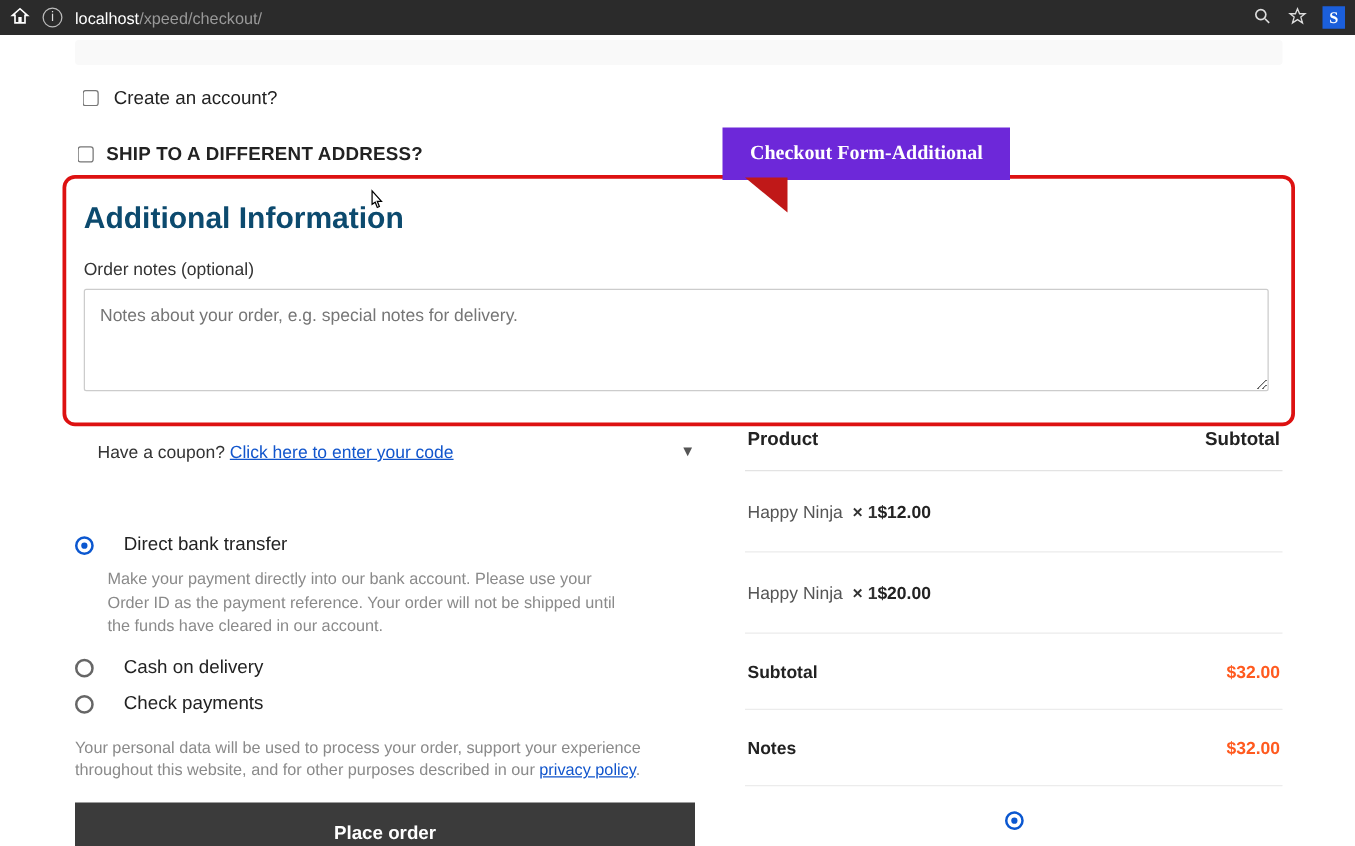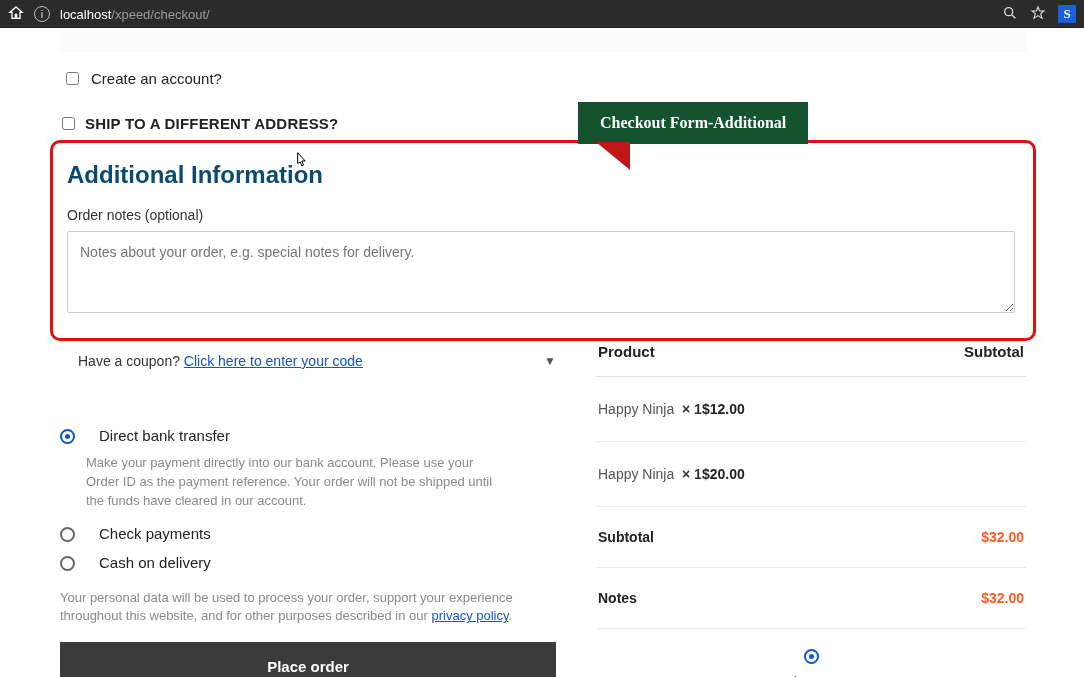--- a/index.html
+++ b/index.html
@@ -17,21 +17,21 @@
   .strip { height:20px; background:#f9f9f9; border-radius:3px; margin-top:4px;}
   .chk-line { display:flex; align-items:center; gap:12px; font-size:15px; color:#222; margin:18px 0 28px 6px;}
   .chk-line input { width:13px;height:13px; }
   .ship-line { display:flex; align-items:center; gap:10px; font-size:15px; font-weight:600; color:#222; margin:0 0 8px 2px; letter-spacing:.2px;}
   .ship-line input{width:13px;height:13px;}
   
   .hl { border:3px solid #d11; border-radius:10px; padding:18px 18px 22px 14px; margin:6px -10px 0 -10px; position:relative;}
   .hl h2 { font-size:24px; font-weight:700; color:#0c4a6e; margin-bottom:18px;}
   .hl label { display:block; font-size:14px; color:#333; margin-bottom:8px;}
   .hl textarea { width:100%; height:82px; border:1px solid #ccc; border-radius:2px; padding:12px; font-size:14px; color:#15803d; font-family:inherit; resize:both;}
-  .callout { position:absolute; left:578px; top:70px; background:#14532d; color:#fff; font-weight:700; padding:12px 22px; font-size:16px; font-family:"Comic Sans MS","Segoe Script",cursive; z-index:5;}
+  .callout { position:absolute; left:578px; top:70px; background:#6d28d9; color:#fff; font-weight:700; padding:12px 22px; font-size:16px; font-family:"Comic Sans MS","Segoe Script",cursive; z-index:5;}
   .callout::after{content:"";position:absolute;left:18px;bottom:-26px;border-width:0 34px 28px 0;border-style:solid;border-color:transparent #c01818 transparent transparent;}
   
   .cols { display:flex; gap:40px; margin-top:6px;}
   .left { flex:0 0 496px; }
   .right { flex:1; }
   .coupon { display:flex; align-items:center; justify-content:space-between; font-size:14px; color:#333; padding:6px 0 6px 18px;}
   .coupon a { color:#1155cc; text-decoration:underline;}
   .coupon .chev { font-size:12px; color:#555; cursor:pointer;}
   .pay-list { margin-top:52px; }
   .pay-item { display:flex; align-items:flex-start; gap:24px; margin:12px 0 10px 0;}
@@ -121,26 +121,26 @@
 
       <div class="pay-list">
         <div class="pay-item">
           <span class="radio sel"></span>
           <span class="pay-label">Direct bank transfer</span>
         </div>
         <div class="pay-desc">Make your payment directly into our bank account. Please use your Order ID as the payment reference. Your order will not be shipped until the funds have cleared in our account.</div>
 
         <div class="pay-item">
           <span class="radio"></span>
-          <span class="pay-label">Check payments</span>
+          <span class="pay-label">Cash on delivery</span>
         </div>
 
         <div class="pay-item">
           <span class="radio"></span>
-          <span class="pay-label">Cash on delivery</span>
+          <span class="pay-label">Check payments</span>
         </div>
       </div>
 
       <div class="privacy">
         <span>Your personal data will be used to process your order, support your experience throughout this website, and for other purposes described in our </span><a href="#">privacy policy</a>.
       </div>
 
       <button class="place-btn">Place order</button>
     </div>
 

